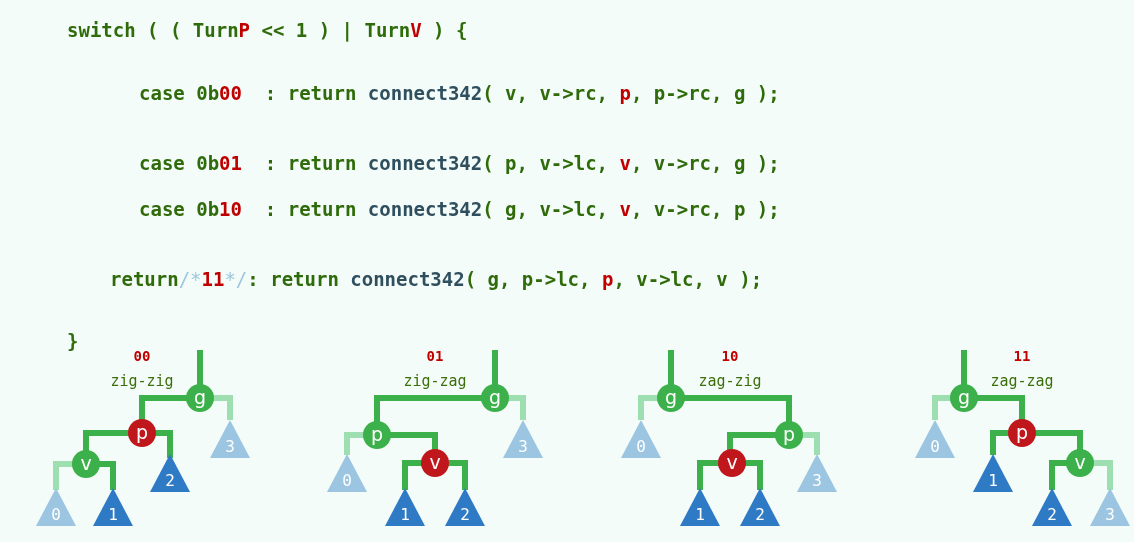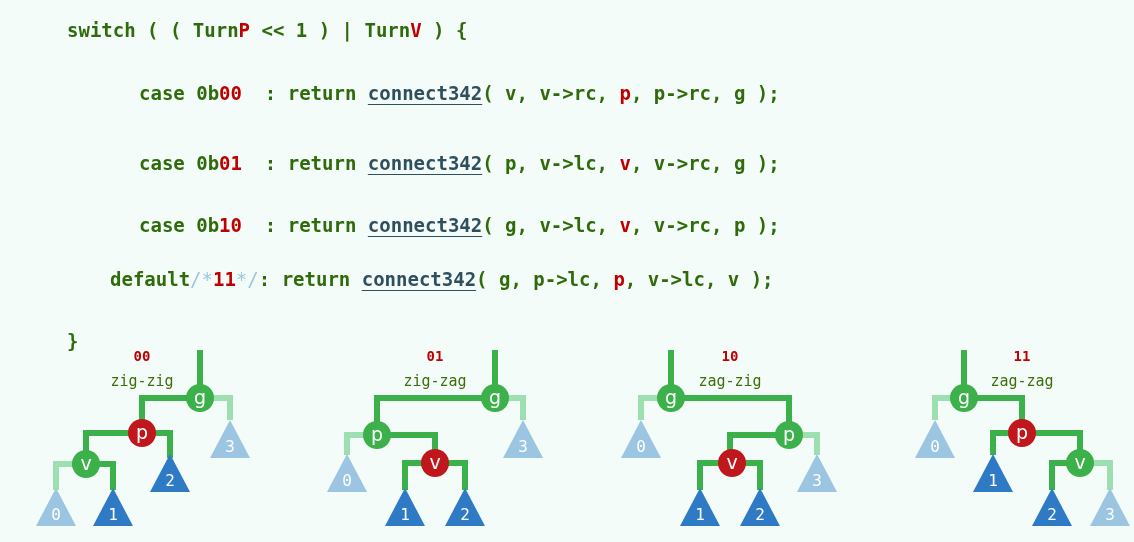--- a/index.html
+++ b/index.html
@@ -1,41 +1,41 @@
 <!DOCTYPE html>
 <html><head>
 <meta charset="utf-8">
 <style>
   html, body { margin:0; padding:0; }
   body { width:1134px; height:542px; background:#f3fcf8; overflow:hidden; position:relative;
          font-family:"DejaVu Sans Mono", monospace; }
   .code { position:absolute; left:0; top:0; font-weight:bold; font-size:19px; color:#2f6b0a; white-space:pre; }
   .line { position:absolute; height:30px; line-height:30px; }
   .red { color:#c00000; }
-  .fn { color:#2f4f5f; text-decoration:underline; text-decoration-color:#2f4f5f; text-underline-offset:4px; }
+  .fn { color:#2f4f5f; text-decoration-color:#2f4f5f; text-underline-offset:4px; }
   .cm { color:#9cc7dd; font-weight:normal; }
   svg#trees { position:absolute; left:0; top:0; }
   .lbl-code { font-family:"DejaVu Sans Mono", monospace; font-weight:bold; font-size:14px; fill:#c00000; }
   .lbl-name { font-family:"DejaVu Sans Mono", monospace; font-size:15px; fill:#3c6e0a; }
   .node-t { font-family:"DejaVu Sans", sans-serif; font-size:19px; fill:#fff; }
   .tri-t { font-family:"DejaVu Sans Mono", monospace; font-size:16px; fill:#fff; }
 </style>
 </head>
 <body>
 
 <div class="code">
   <div class="line" style="left:67px;top:15px;"><span>switch ( ( Turn</span><span class="red">P</span><span> &lt;&lt; 1 ) | Turn</span><span class="red">V</span><span> ) {</span></div>
 
   <div class="line" style="left:139px;top:78px;"><span>case 0b</span><span class="red">00</span><span>  : return </span><span class="fn">connect342</span><span>( v, v-&gt;rc, </span><span class="red">p</span><span>, p-&gt;rc, g );</span></div>
 
   <div class="line" style="left:139px;top:148px;"><span>case 0b</span><span class="red">01</span><span>  : return </span><span class="fn">connect342</span><span>( p, v-&gt;lc, </span><span class="red">v</span><span>, v-&gt;rc, g );</span></div>
 
-  <div class="line" style="left:139px;top:210px;"><span>case 0b</span><span class="red">10</span><span>  : return </span><span class="fn">connect342</span><span>( g, v-&gt;lc, </span><span class="red">v</span><span>, v-&gt;rc, p );</span></div>
+  <div class="line" style="left:139px;top:194px;"><span>case 0b</span><span class="red">10</span><span>  : return </span><span class="fn">connect342</span><span>( g, v-&gt;lc, </span><span class="red">v</span><span>, v-&gt;rc, p );</span></div>
 
-  <div class="line" style="left:110px;top:264px;"><span>default</span><span class="cm">/*</span><span class="red">11</span><span class="cm">*/</span><span>: return </span><span class="fn">connect342</span><span>( g, p-&gt;lc, </span><span class="red">p</span><span>, v-&gt;lc, v );</span></div>
+  <div class="line" style="left:110px;top:264px;"><span>return</span><span class="cm">/*</span><span class="red">11</span><span class="cm">*/</span><span>: return </span><span class="fn">connect342</span><span>( g, p-&gt;lc, </span><span class="red">p</span><span>, v-&gt;lc, v );</span></div>
 
   <div class="line" style="left:67px;top:326px;">}</div>
 </div>
 
 <svg id="trees" width="1134" height="542">
     <text x="142" y="361" text-anchor="middle" class="lbl-code">00</text>
     <text x="142" y="386" text-anchor="middle" class="lbl-name">zig-zig</text>
     <polyline points="200,350 200,398" fill="none" stroke="#3cb04a" stroke-width="6" stroke-linejoin="miter"></polyline>
     <polyline points="200,398 142,398 142,433" fill="none" stroke="#3cb04a" stroke-width="6" stroke-linejoin="miter"></polyline>
     <polyline points="200,398 230,398 230,420" fill="none" stroke="#9ddfb0" stroke-width="6" stroke-linejoin="miter"></polyline>

